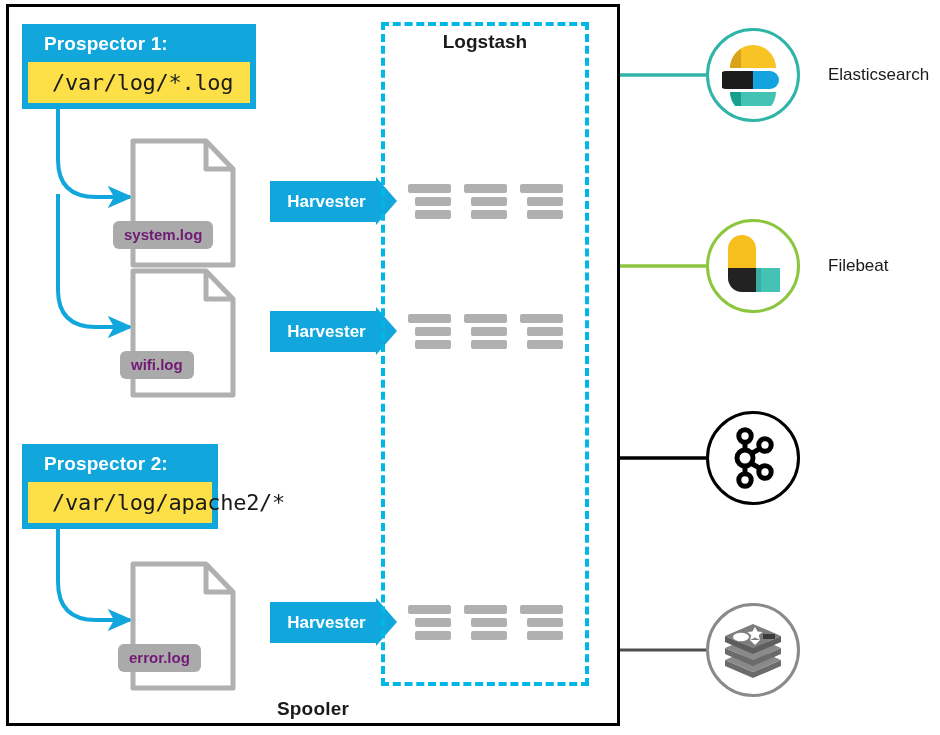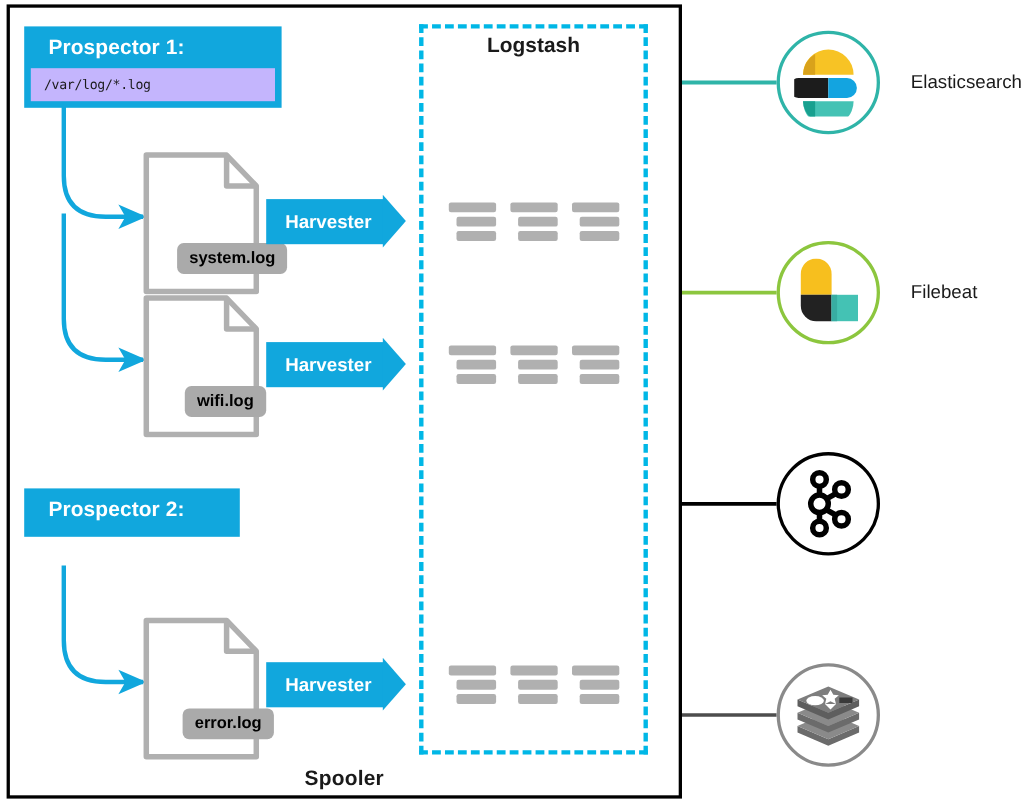--- a/index.html
+++ b/index.html
@@ -12,53 +12,53 @@
   .filebeat-box{position:absolute;left:6px;top:4px;width:614px;height:722px;
                 border:3px solid #000000;box-sizing:border-box;background:#fff;}
   .filebeat-label{position:absolute;left:6px;top:698px;width:614px;
                   text-align:center;font-size:19px;font-weight:bold;color:#1a1a1a;
                   letter-spacing:.2px;}
 
   
   .prospector{position:absolute;background:#11a7dd;padding:6px 6px 6px 6px;box-sizing:border-box;}
   .prospector-title{color:#ffffff;font-size:19px;font-weight:bold;
                     padding:3px 0 7px 16px;letter-spacing:.1px;}
-  .prospector-path{background:#c4b5fd;color:#1a1a1a;font-size:12px;
+  .prospector-path{background:#fde047;color:#1a1a1a;font-size:22px;
                    font-family:"DejaVu Sans Mono","Liberation Mono",monospace;
-                   padding:8px 10px 8px 12px;letter-spacing:-.3px;white-space:nowrap;}
+                   padding:8px 10px 8px 24px;letter-spacing:-.3px;white-space:nowrap;}
   #prospector-1{left:22px;top:24px;width:234px;}
   #prospector-2{left:22px;top:444px;width:196px;}
 
   
   .spooler-box{position:absolute;left:381px;top:22px;width:208px;height:664px;
                border:4px dashed #00b7e6;box-sizing:border-box;background:transparent;}
   .spooler-title{position:absolute;left:381px;top:31px;width:208px;text-align:center;
                  font-size:19px;font-weight:bold;color:#1a1a1a;}
 
   
   .bargroup{position:absolute;width:43px;}
   .bar{background:#b0b0b0;border-radius:2px;height:9px;margin-bottom:4px;}
   .bar.w1{width:43px;margin-left:0;}
   .bar.w2{width:36px;margin-left:7px;}
 
   
-  .harvester{position:absolute;height:41px;width:127px;}
+  .harvester{position:absolute;height:41px;width:127px;margin-left:28px;}
   .harvester .hbody{position:absolute;left:0;top:0;height:41px;width:107px;background:#11a7dd;}
   .harvester .hlabel{position:absolute;left:0;top:0;height:41px;width:113px;
                      display:flex;align-items:center;justify-content:center;
                      color:#ffffff;font-size:17px;font-weight:bold;z-index:3;}
   .harvester .hhead{position:absolute;left:106px;top:-4px;width:0;height:0;
                     border-top:24px solid transparent;border-bottom:24px solid transparent;
                     border-left:21px solid #11a7dd;}
 
   
   .doc{position:absolute;width:106px;height:130px;}
   .doc svg{display:block;}
-  .doc-tag{position:absolute;background:#aaaaaa;border-radius:6px;color:#000000;
-           font-size:15px;font-weight:bold;padding:5px 11px 6px 11px;white-space:nowrap;margin-left:48px;}
+  .doc-tag{position:absolute;background:#aaaaaa;border-radius:6px;color:#701a75;
+           font-size:15px;font-weight:bold;padding:5px 11px 6px 11px;white-space:nowrap;}
 
   
   .dest{position:absolute;width:240px;height:104px;}
   .dest-circle{position:absolute;left:0;top:0;width:94px;height:94px;border-radius:50%;
                box-sizing:border-box;background:#ffffff;}
   .dest-label{position:absolute;left:122px;top:0;height:94px;display:flex;
               align-items:center;font-size:17px;color:#1a1a1a;white-space:nowrap;}
   .logo-wrap{position:absolute;left:0;top:0;width:94px;height:94px;
              display:flex;align-items:center;justify-content:center;}
 </style>
@@ -88,20 +88,21 @@
     <path d="M620,650 L706,650" stroke="#4d4d4d" stroke-width="3" fill="none"></path>
   </svg>
 
   <div class="prospector" id="prospector-1">
     <div class="prospector-title">Prospector 1:</div>
     <div class="prospector-path">/var/log/*.log</div>
   </div>
 
   <div class="prospector" id="prospector-2">
     <div class="prospector-title">Prospector 2:</div>
+    <div class="prospector-path">/var/log/apache2/*</div>
   </div>
 
   <div class="doc" style="left:130px;top:138px;">
     <svg width="106" height="130" viewBox="0 0 106 130">
       <path d="M3,3 L76,3 L103,31 L103,127 L3,127 Z" fill="#ffffff" stroke="#b0b0b0" stroke-width="5" stroke-linejoin="round"></path>
       <path d="M76,3 L76,31 L103,31" fill="none" stroke="#b0b0b0" stroke-width="5" stroke-linejoin="round"></path>
     </svg>
   </div>
   <div class="doc-tag" style="left:113px;top:221px;">system.log</div>
 

